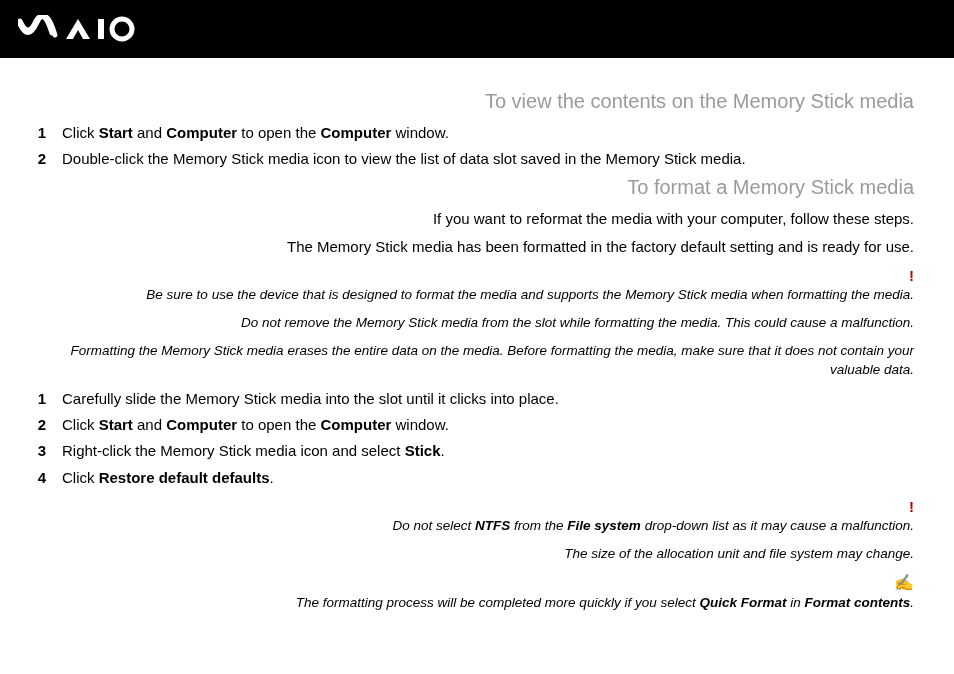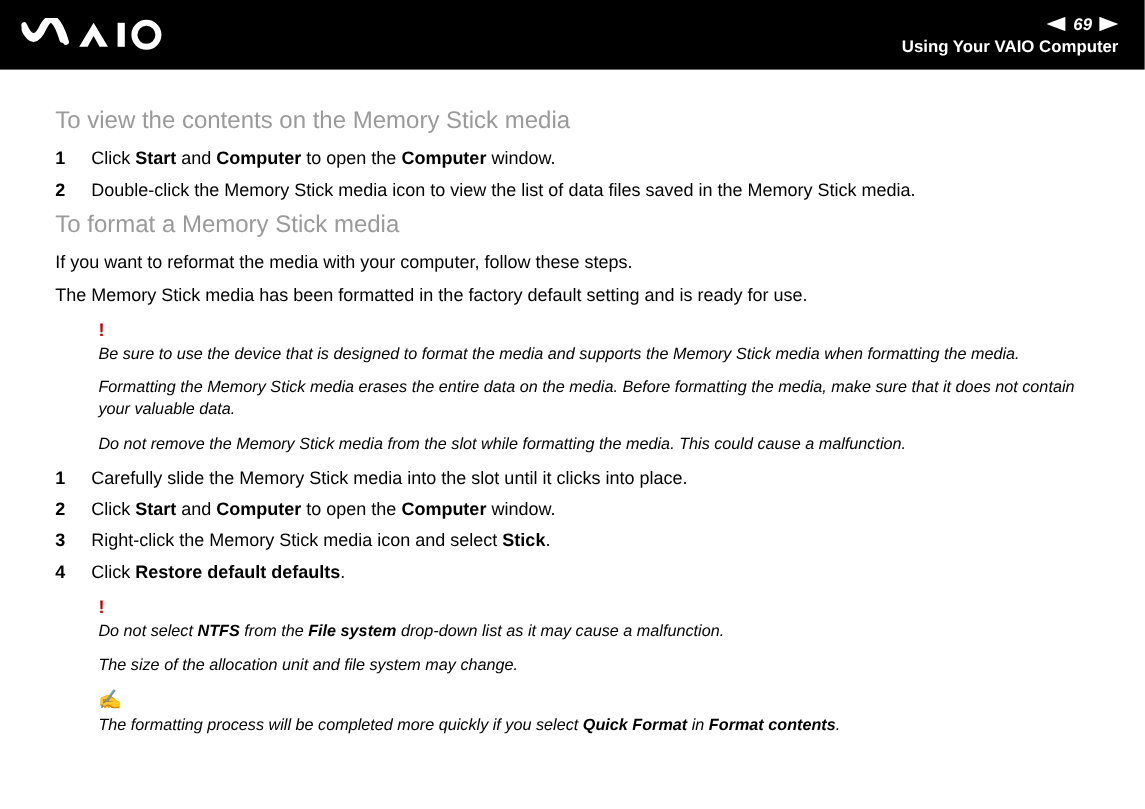--- a/index.html
+++ b/index.html
@@ -37,21 +37,22 @@
     display: inline-flex;
     align-items: center;
   }
   .pager .arrow svg { display: block; }
   .header-sub {
     font-size: 14px;
     font-weight: bold;
     margin-top: 2px;
   }
   .content {
-    padding: 32px 40px 30px 46px;
+    padding: 32px 40px 30px 32px;
+    text-align: right;
   }
   .section-title {
     color: #9a9a9a;
     font-size: 20px;
     font-weight: normal;
     margin: 0 0 10px 0;
   }
   .section-title.mt { margin-top: 5px; }
   .ol {
     list-style: none;
@@ -114,61 +115,45 @@
         <path d="M2 6 C 8 26, 16 26, 22 6 C 28 -10, 36 -6, 40 18" stroke="#fff" stroke-width="5" fill="none" stroke-linecap="round" opacity="0"></path>
       </g>
 
       <path d="M1 7 Q 10 28 19 7" stroke="#fff" stroke-width="5" fill="none" stroke-linecap="round"></path>
       <path d="M19 7 Q 28 -10 37 20" stroke="#fff" stroke-width="5" fill="none" stroke-linecap="round"></path>
       <polygon points="48,24 60,4 72,24 65,24 60,15 55,24" fill="#fff"></polygon>
       <rect x="80" y="4" width="6" height="20" fill="#fff"></rect>
       <circle cx="104" cy="14" r="10" stroke="#fff" stroke-width="5" fill="none"></circle>
     </svg>
   </div>
-  <div class="header-right">
-    <div class="pager">
-      <span class="arrow">
-        <svg width="16" height="12" viewBox="0 0 16 12">
-            <polygon points="16,0 16,12 0,6" fill="#fff"></polygon>
-          </svg>
-      </span>
-      <span>69</span>
-      <span class="arrow">
-        <svg width="16" height="12" viewBox="0 0 16 12">
-            <polygon points="0,0 0,12 16,6" fill="#fff"></polygon>
-          </svg>
-      </span>
-    </div>
-    <div class="header-sub">Using Your VAIO Computer</div>
-  </div>
 </div>
 
 <div class="content">
 
   <h2 class="section-title">To view the contents on the Memory Stick media</h2>
   <ol class="ol">
     <li>
       <span class="num">1</span>
       <span>Click <b>Start</b> and <b>Computer</b> to open the <b>Computer</b> window.</span>
     </li>
     <li>
       <span class="num">2</span>
-      <span>Double-click the Memory Stick media icon to view the list of data files saved in the Memory Stick media.</span>
+      <span>Double-click the Memory Stick media icon to view the list of data slot saved in the Memory Stick media.</span>
     </li>
   </ol>
 
   <h2 class="section-title mt">To format a Memory Stick media</h2>
   <div class="para" style="margin-top:0">If you want to reformat the media with your computer, follow these steps.</div>
   <div class="para">The Memory Stick media has been formatted in the factory default setting and is ready for use.</div>
 
   <div class="indent-block">
     <div class="warn-mark">!</div>
     <div class="small">Be sure to use the device that is designed to format the media and supports the Memory Stick media when formatting the media.</div>
+    <div class="small">Do not remove the Memory Stick media from the slot while formatting the media. This could cause a malfunction.</div>
     <div class="small">Formatting the Memory Stick media erases the entire data on the media. Before formatting the media, make sure that it does not contain your valuable data.</div>
-    <div class="small">Do not remove the Memory Stick media from the slot while formatting the media. This could cause a malfunction.</div>
   </div>
 
   <ol class="ol">
     <li>
       <span class="num">1</span>
       <span>Carefully slide the Memory Stick media into the slot until it clicks into place.</span>
     </li>
     <li>
       <span class="num">2</span>
       <span>Click <b>Start</b> and <b>Computer</b> to open the <b>Computer</b> window.</span>

